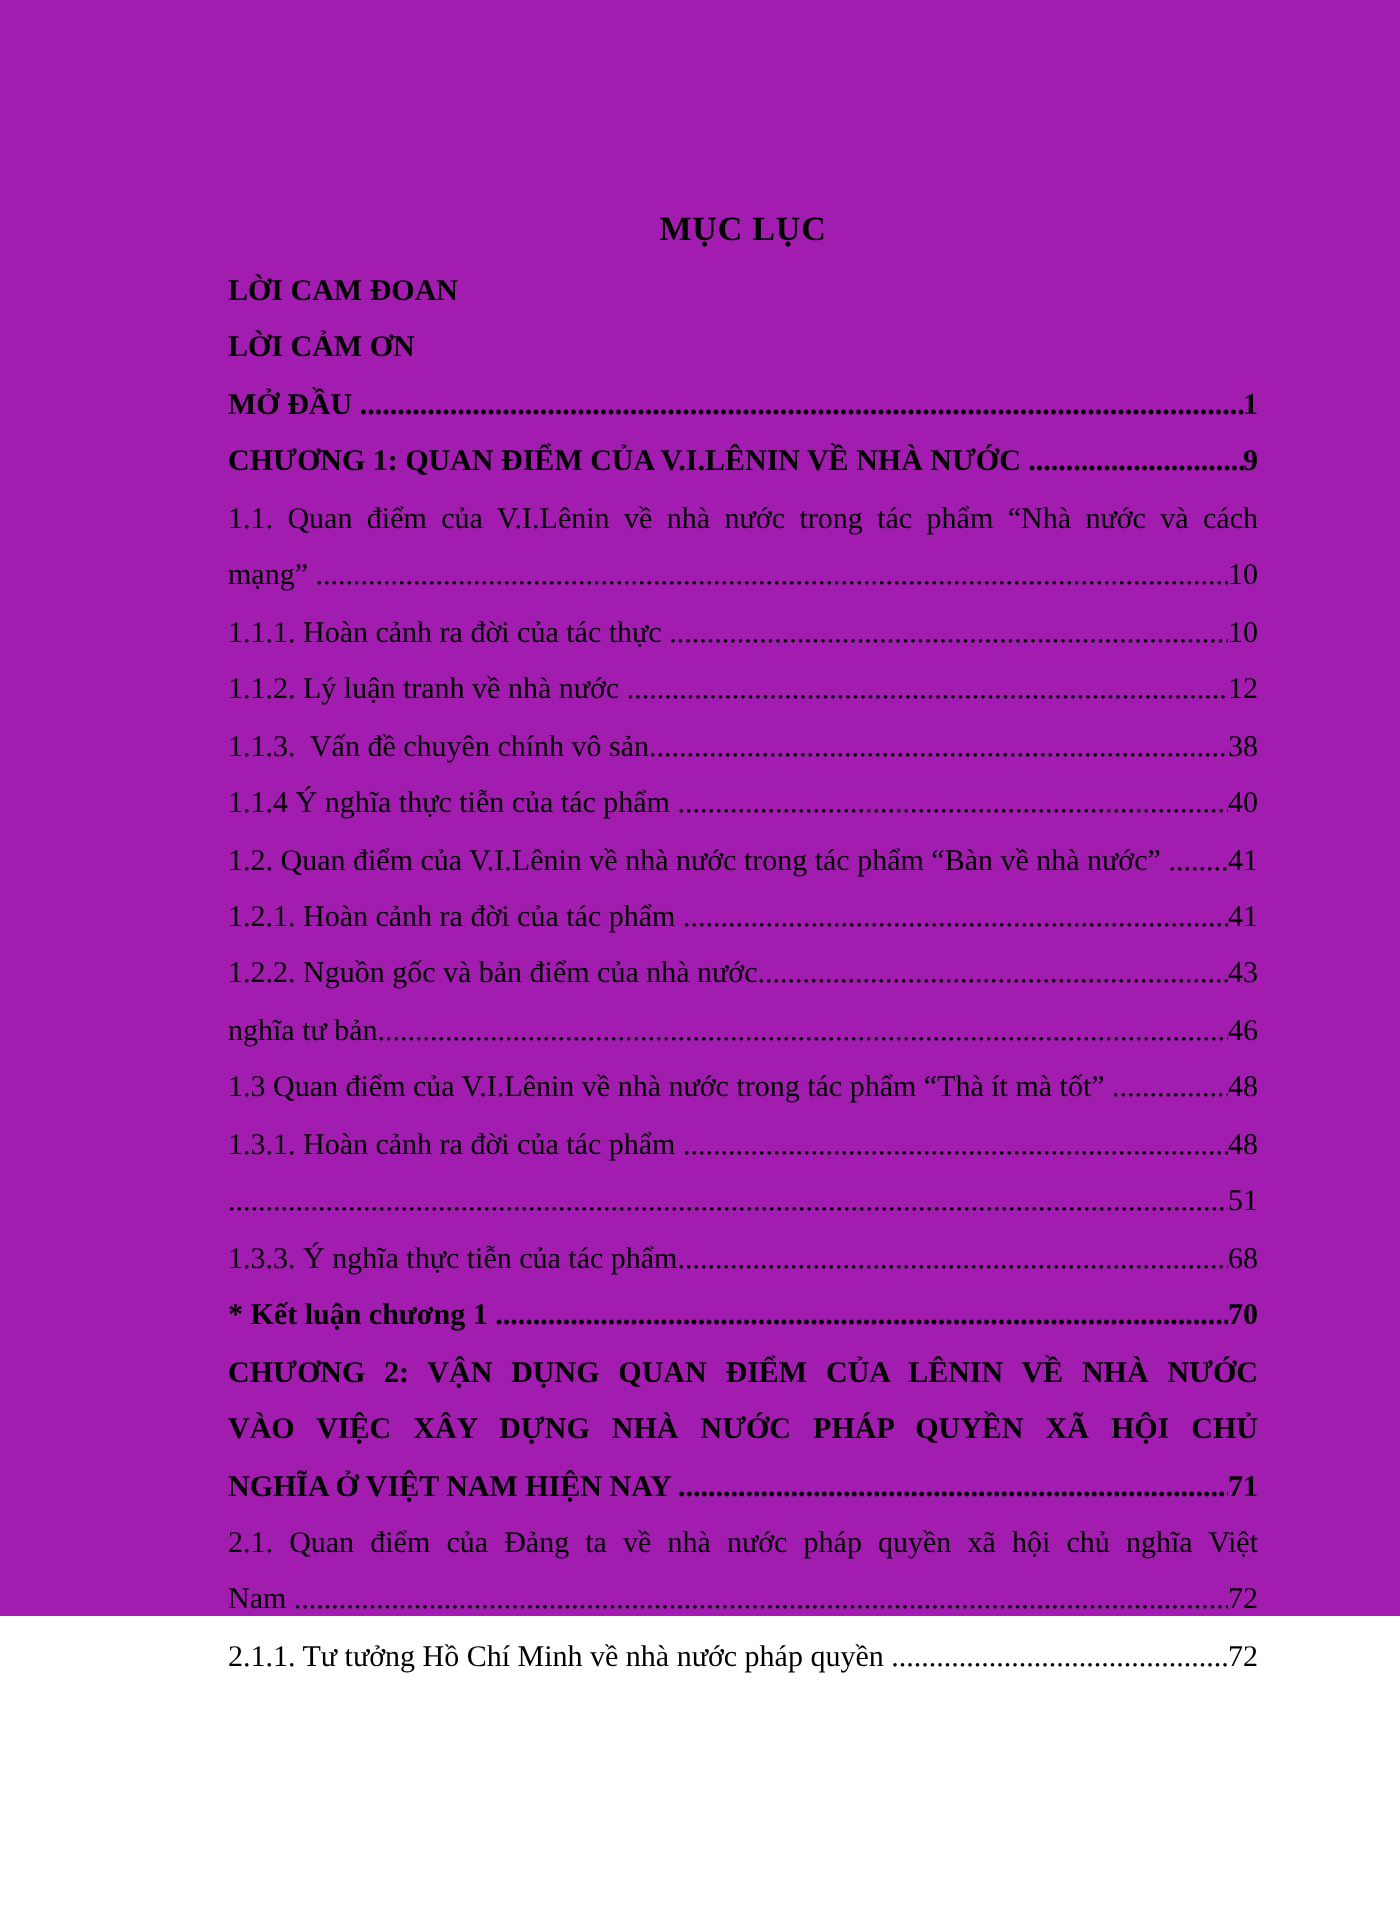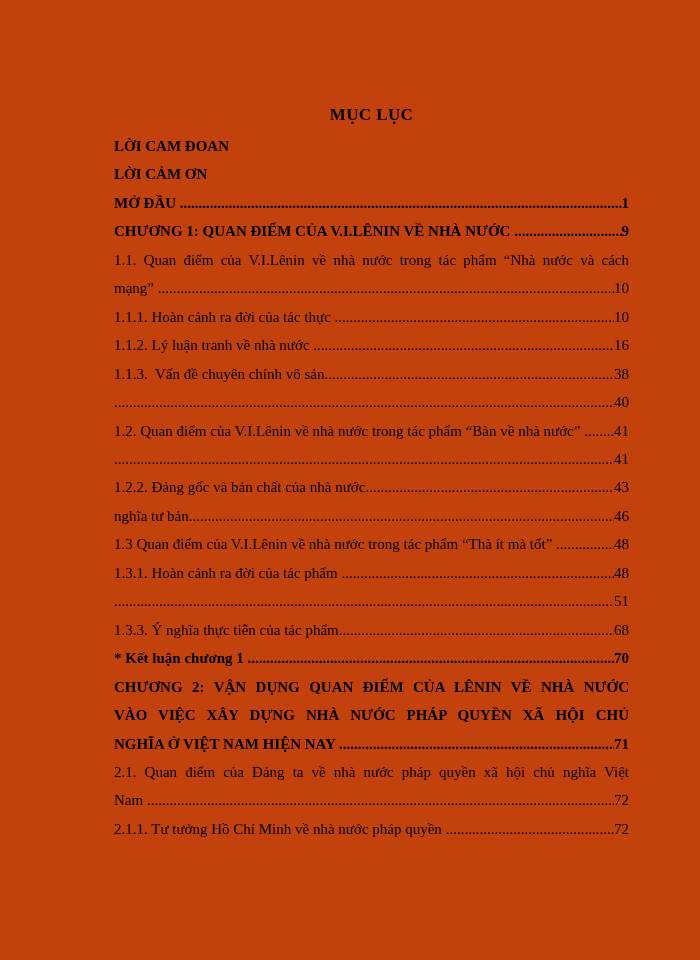--- a/index.html
+++ b/index.html
@@ -6,23 +6,23 @@
   html, body {
     width: 700px; height: 960px;
     background: #ffffff;
   }
   body {
     font-family: "Liberation Serif", "DejaVu Serif", serif;
     color: #000000;
     overflow: hidden;
   }
   .sheet {
-    width: 700px; height: 960px;
+    width: 700px; height: 808px;
     padding: 102px 71px 0 114px;
-    background: #c2410c;
+    background: #a21caf;
   }
   .toc-title {
     font-size: 17px;
     font-weight: bold;
     text-align: center;
     line-height: 26px;
     margin-bottom: 4px;
     letter-spacing: 0.4px;
   }
   .entry { font-size: 15px; }
@@ -90,52 +90,54 @@
         <div class="line last">
           <span class="txt">1.1.1. Hoàn cảnh ra đời của tác thực </span>
           <span class="dots">............................................................................................................................................................................................................................................................................................................</span>
           <span class="pg">10</span>
         </div>
       </div>
       <div class="entry">
         <div class="line last">
           <span class="txt">1.1.2. Lý luận tranh về nhà nước </span>
           <span class="dots">............................................................................................................................................................................................................................................................................................................</span>
-          <span class="pg">16</span>
+          <span class="pg">12</span>
         </div>
       </div>
       <div class="entry">
         <div class="line last">
           <span class="txt">1.1.3.  Vấn đề chuyên chính vô sản</span>
           <span class="dots">............................................................................................................................................................................................................................................................................................................</span>
           <span class="pg">38</span>
         </div>
       </div>
       <div class="entry">
         <div class="line last">
+          <span class="txt">1.1.4 Ý nghĩa thực tiễn của tác phẩm </span>
           <span class="dots">............................................................................................................................................................................................................................................................................................................</span>
           <span class="pg">40</span>
         </div>
       </div>
       <div class="entry">
         <div class="line last">
           <span class="txt">1.2. Quan điểm của V.I.Lênin về nhà nước trong tác phẩm “Bàn về nhà nước” </span>
           <span class="dots">............................................................................................................................................................................................................................................................................................................</span>
           <span class="pg">41</span>
         </div>
       </div>
       <div class="entry">
         <div class="line last">
+          <span class="txt">1.2.1. Hoàn cảnh ra đời của tác phẩm </span>
           <span class="dots">............................................................................................................................................................................................................................................................................................................</span>
           <span class="pg">41</span>
         </div>
       </div>
       <div class="entry">
         <div class="line last">
-          <span class="txt">1.2.2. Đảng gốc và bản chất của nhà nước</span>
+          <span class="txt">1.2.2. Nguồn gốc và bản điểm của nhà nước</span>
           <span class="dots">............................................................................................................................................................................................................................................................................................................</span>
           <span class="pg">43</span>
         </div>
       </div>
       <div class="entry">
         <div class="line last">
           <span class="txt">nghĩa tư bản</span>
           <span class="dots">............................................................................................................................................................................................................................................................................................................</span>
           <span class="pg">46</span>
         </div>

